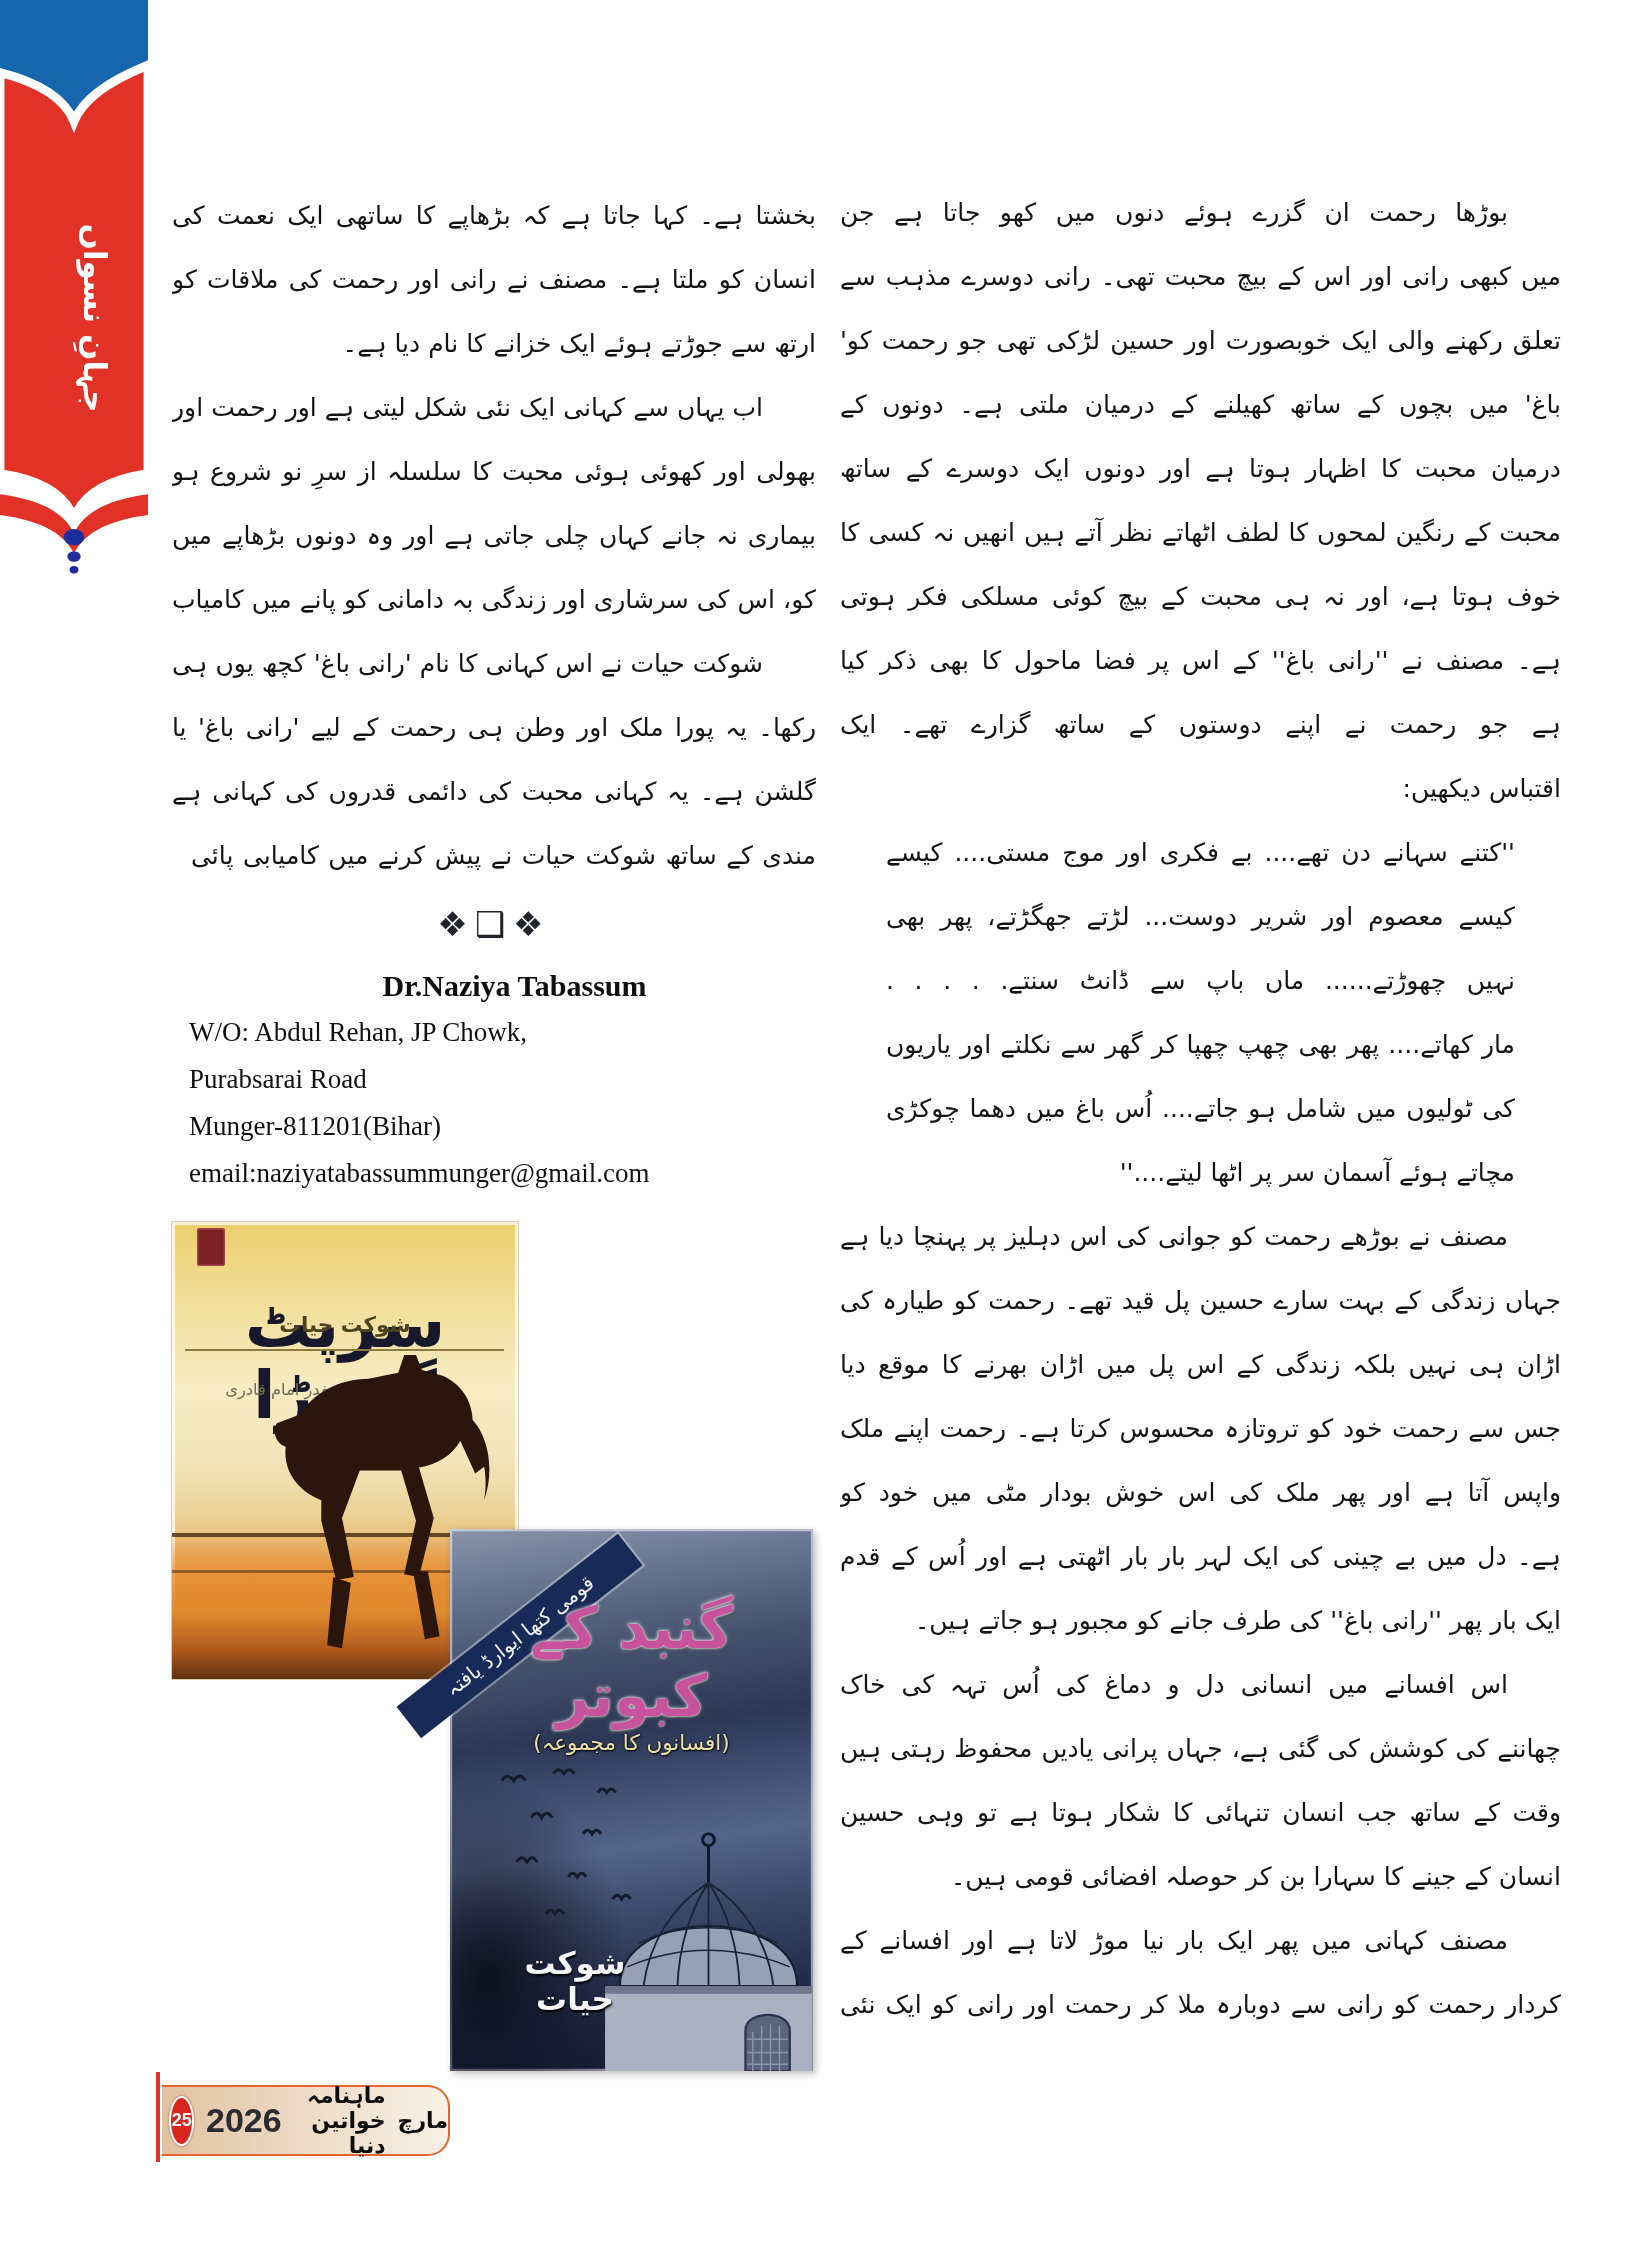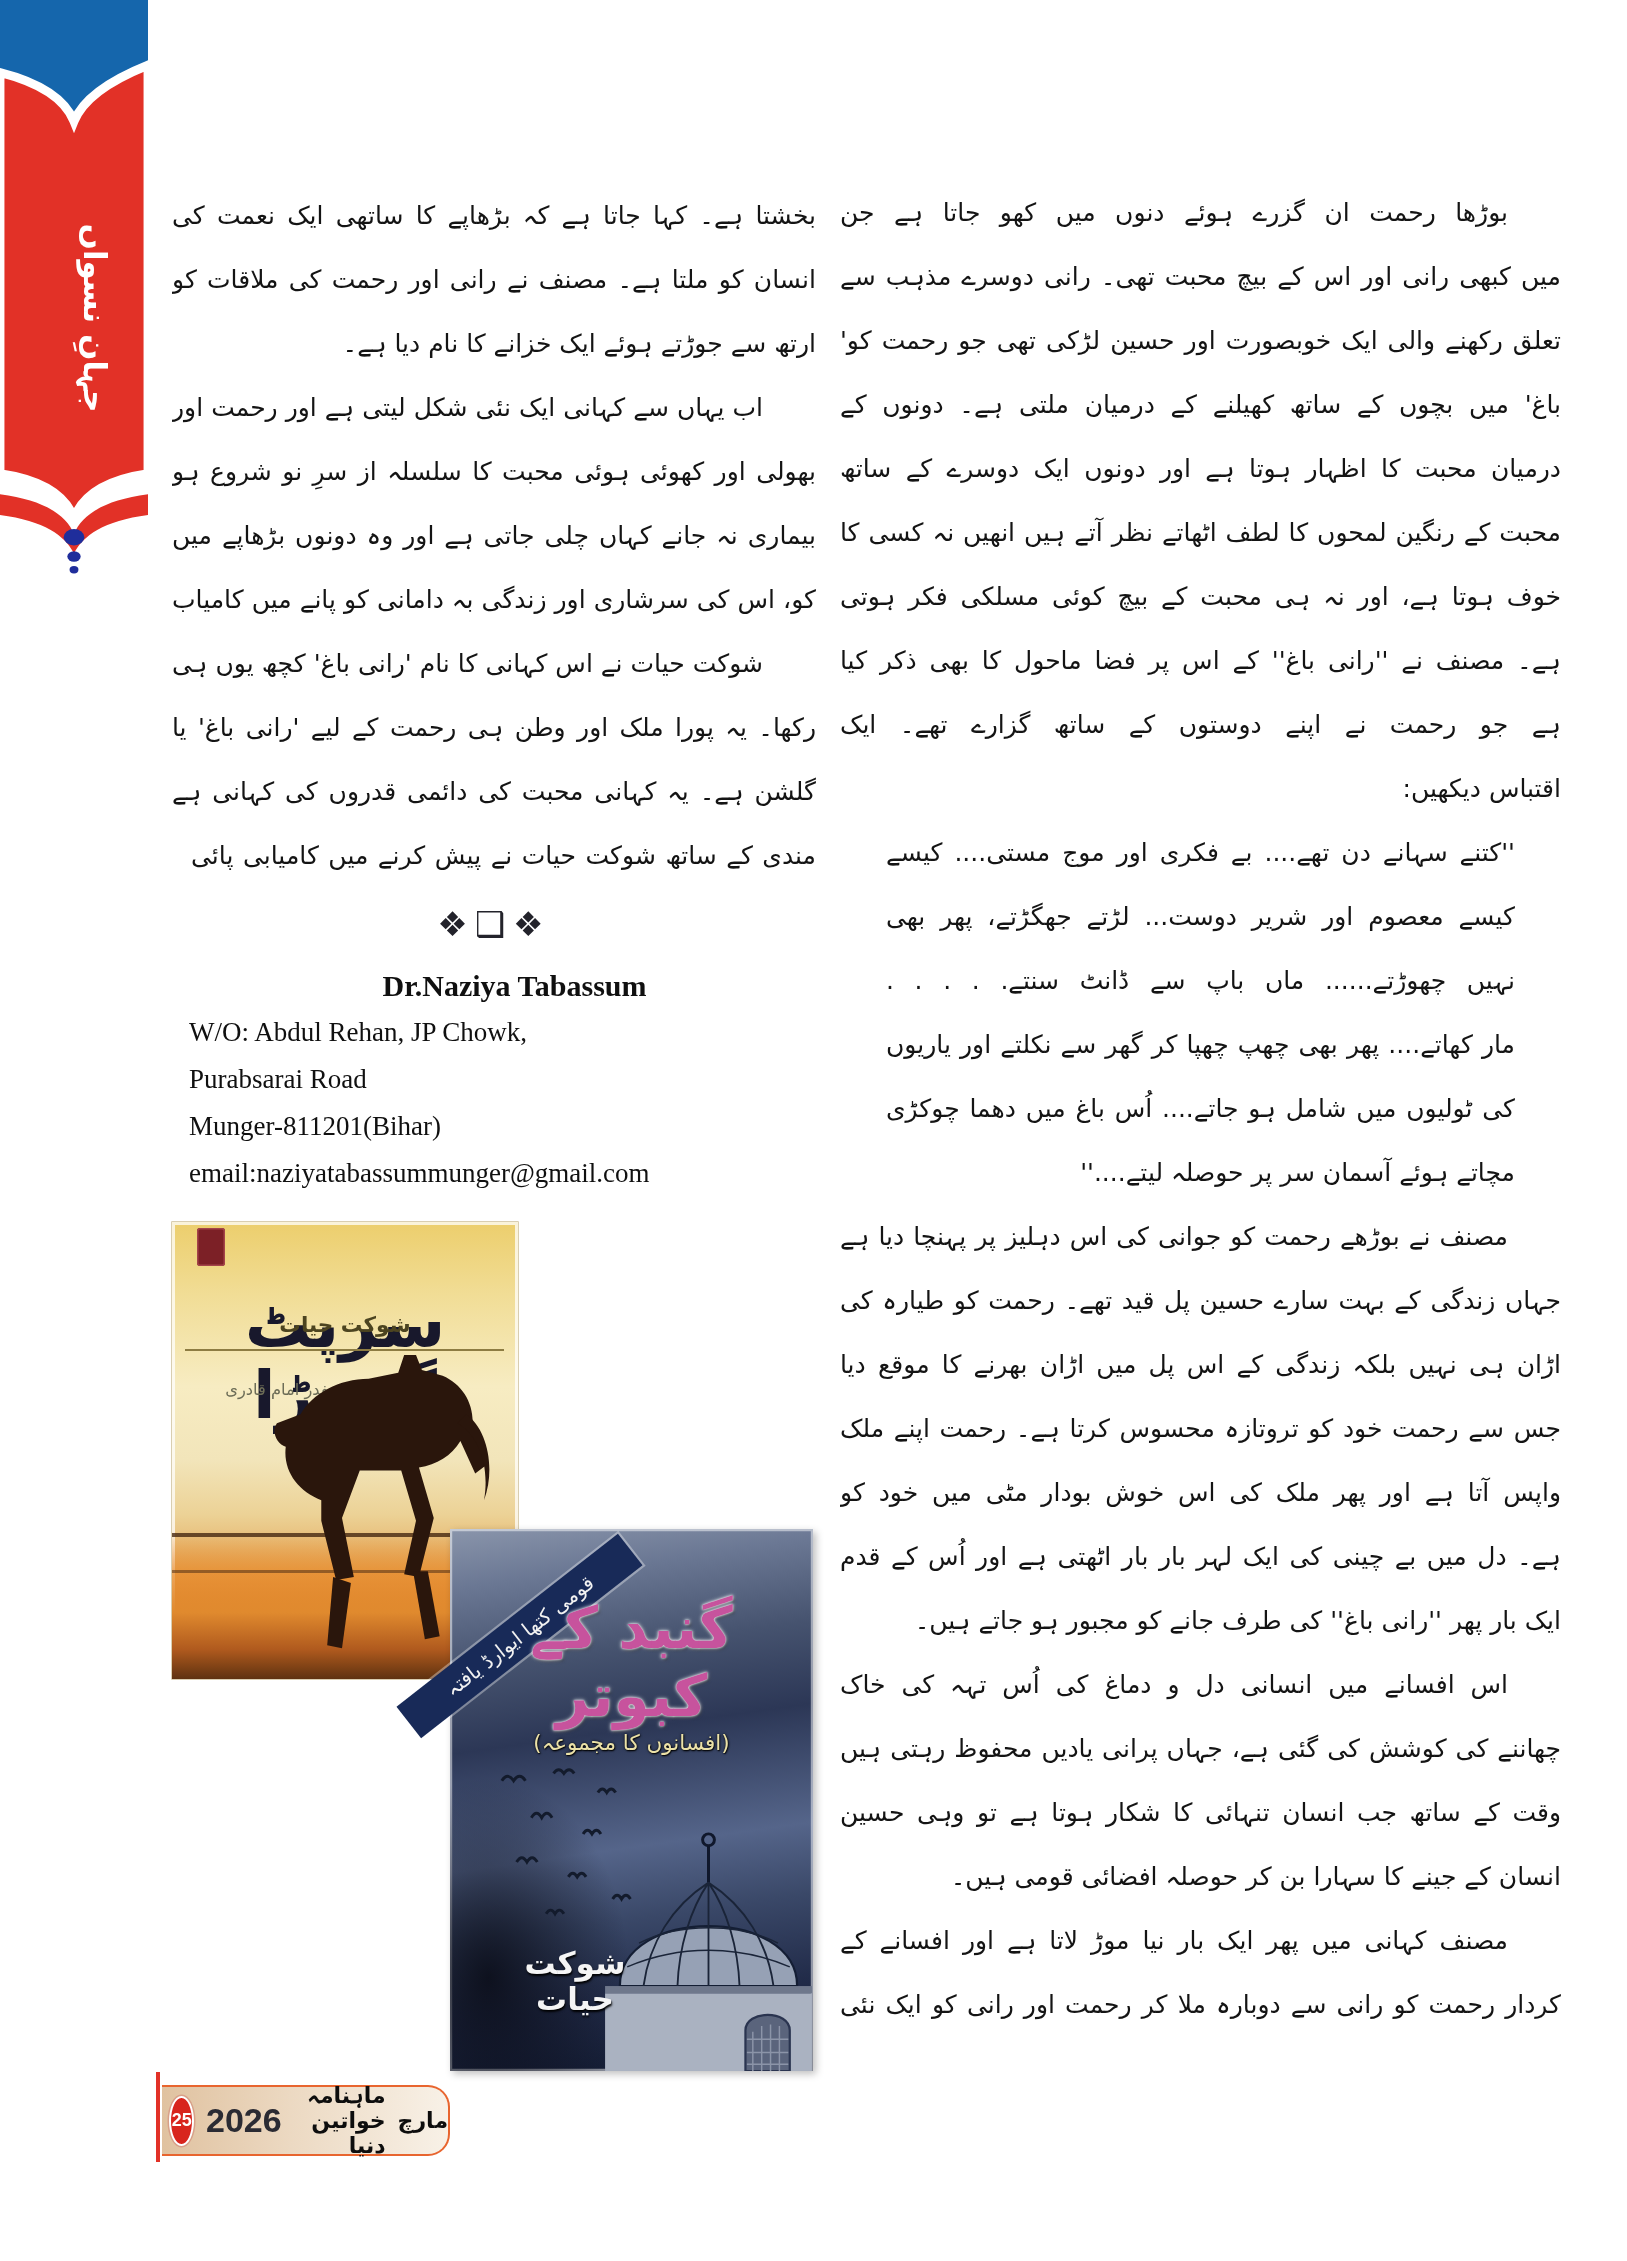--- a/index.html
+++ b/index.html
@@ -110,21 +110,21 @@
       <div class="uline">محبت کے رنگین لمحوں کا لطف اٹھاتے نظر آتے ہیں انھیں نہ کسی کا</div>
       <div class="uline">خوف ہوتا ہے، اور نہ ہی محبت کے بیچ کوئی مسلکی فکر ہوتی</div>
       <div class="uline">ہے۔ مصنف نے ''رانی باغ'' کے اس پر فضا ماحول کا بھی ذکر کیا</div>
       <div class="uline">ہے جو رحمت نے اپنے دوستوں کے ساتھ گزارے تھے۔ ایک</div>
       <div class="uline end">اقتباس دیکھیں:</div>
       <div class="uline quote">''کتنے سہانے دن تھے.... بے فکری اور موج مستی.... کیسے</div>
       <div class="uline quote">کیسے معصوم اور شریر دوست... لڑتے جھگڑتے، پھر بھی ساتھ</div>
       <div class="uline quote">نہیں چھوڑتے...... ماں باپ سے ڈانٹ سنتے. . . . .</div>
       <div class="uline quote">مار کھاتے.... پھر بھی چھپ چھپا کر گھر سے نکلتے اور یاریوں</div>
       <div class="uline quote">کی ٹولیوں میں شامل ہو جاتے.... اُس باغ میں دھما چوکڑی</div>
-      <div class="uline quote end">مچاتے ہوئے آسمان سر پر حوصلہ لیتے....''</div>
+      <div class="uline quote end">مچاتے ہوئے آسمان سر پر اٹھا لیتے....''</div>
       <div class="uline indent">مصنف نے بوڑھے رحمت کو جوانی کی اس دہلیز پر پہنچا دیا ہے</div>
       <div class="uline">جہاں زندگی کے بہت سارے حسین پل قید تھے۔ رحمت کو طیارہ کی</div>
       <div class="uline">اڑان ہی نہیں بلکہ زندگی کے اس پل میں اڑان بھرنے کا موقع دیا</div>
       <div class="uline">جس سے رحمت خود کو تروتازہ محسوس کرتا ہے۔ رحمت اپنے ملک</div>
       <div class="uline">واپس آتا ہے اور پھر ملک کی اس خوش بودار مٹی میں خود کو شرابور پاتا</div>
       <div class="uline">ہے۔ دل میں بے چینی کی ایک لہر بار بار اٹھتی ہے اور اُس کے قدم</div>
       <div class="uline end">ایک بار پھر ''رانی باغ'' کی طرف جانے کو مجبور ہو جاتے ہیں۔</div>
       <div class="uline indent">اس افسانے میں انسانی دل و دماغ کی اُس تہہ کی خاک</div>
       <div class="uline">چھاننے کی کوشش کی گئی ہے، جہاں پرانی یادیں محفوظ رہتی ہیں اور</div>
       <div class="uline">وقت کے ساتھ جب انسان تنہائی کا شکار ہوتا ہے تو وہی حسین لمحے</div>

